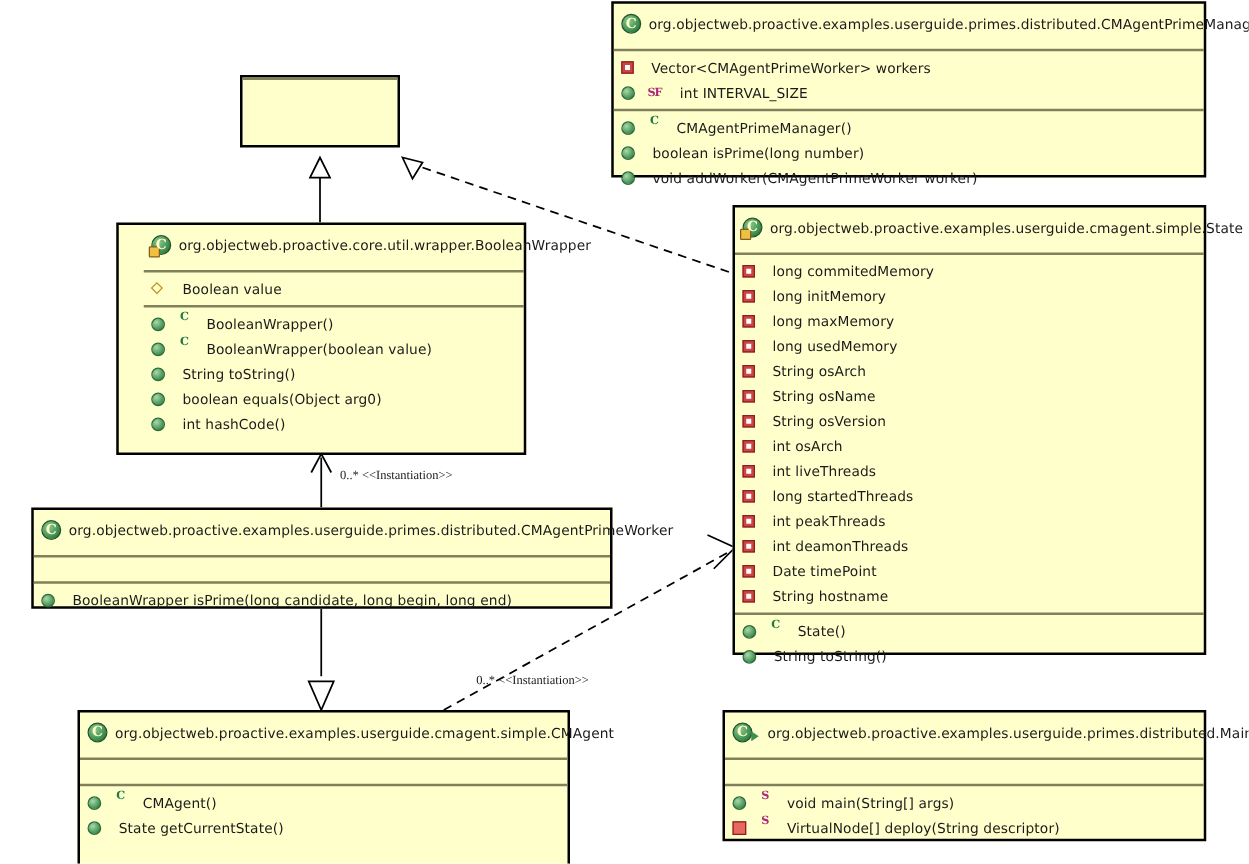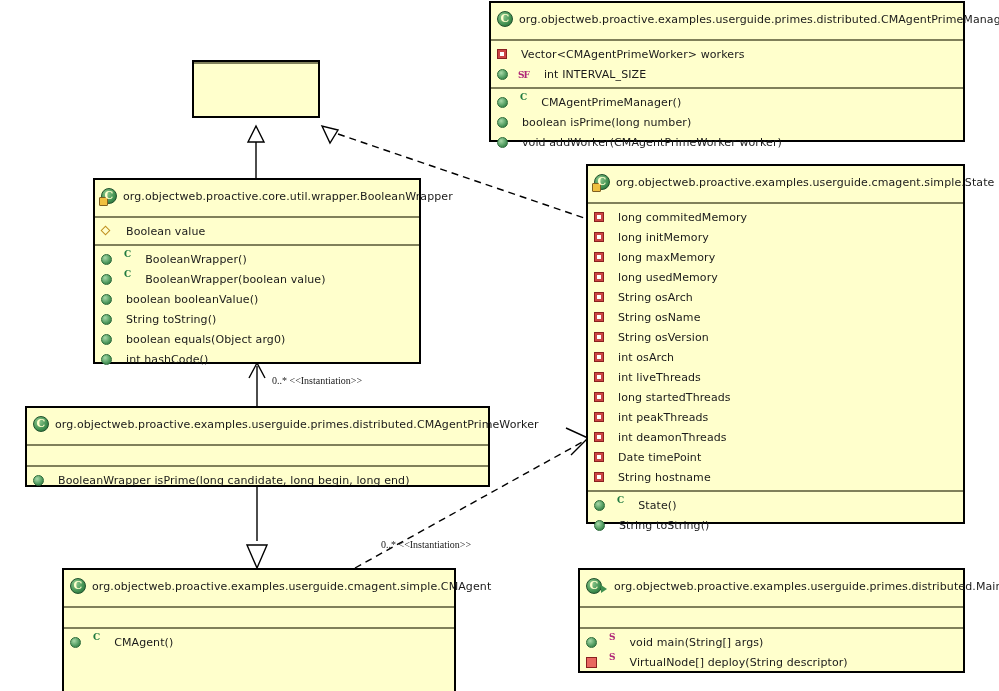--- a/index.html
+++ b/index.html
@@ -247,21 +247,21 @@
   </svg>
 
   <div class="edge-label" style="left:272px; top:375px;">0..* &lt;&lt;Instantiation&gt;&gt;</div>
   <div class="edge-label" style="left:381px; top:539px;">0..* &lt;&lt;Instantiation&gt;&gt;</div>
 
   <div class="uml-class" style="left:192px; top:60px; width:128px; height:58px;">
     <div class="uml-sep"></div>
     <div class="uml-compartment empty"></div>
   </div>
 
-  <div class="uml-class" style="left:93px; top:178px; width:328px; height:186px;">
+  <div class="uml-class" style="left:93px; top:178px; width:328px; height:186px;padding-left:20px;">
     <div class="uml-header">
       <div class="uml-header-row">
         <span class="ico ico-class">
           <span class="badge-warn"></span>
         </span>
         <span class="uml-title">org.objectweb.proactive.core.util.wrapper.BooleanWrapper</span>
       </div>
     </div>
     <div class="uml-sep"></div>
     <div class="uml-compartment">
@@ -274,24 +274,20 @@
     <div class="uml-compartment">
       <div class="uml-member">
         <span class="ico ico-public"></span>
         <span class="mod mod-c">C</span>
         <span class="uml-member-label">BooleanWrapper()</span>
       </div>
       <div class="uml-member">
         <span class="ico ico-public"></span>
         <span class="mod mod-c">C</span>
         <span class="uml-member-label">BooleanWrapper(boolean value)</span>
-      </div>
-      <div class="uml-member">
-        <span class="ico ico-public"></span>
-        <span class="uml-member-label">boolean booleanValue()</span>
       </div>
       <div class="uml-member">
         <span class="ico ico-public"></span>
         <span class="uml-member-label">String toString()</span>
       </div>
       <div class="uml-member">
         <span class="ico ico-public"></span>
         <span class="uml-member-label">boolean equals(Object arg0)</span>
       </div>
       <div class="uml-member">
@@ -450,20 +446,24 @@
     </div>
     <div class="uml-sep"></div>
     <div class="uml-compartment empty"></div>
     <div class="uml-sep"></div>
     <div class="uml-compartment">
       <div class="uml-member">
         <span class="ico ico-public"></span>
         <span class="mod mod-c">C</span>
         <span class="uml-member-label">CMAgent()</span>
       </div>
+      <div class="uml-member">
+        <span class="ico ico-public"></span>
+        <span class="uml-member-label">State getCurrentState()</span>
+      </div>
     </div>
   </div>
 
   <div class="uml-class" style="left:578px; top:568px; width:387px; height:105px;">
     <div class="uml-header">
       <div class="uml-header-row">
         <span class="ico ico-class">
           <span class="ico-run"></span>
         </span>
         <span class="uml-title" style="margin-left:6px;">org.objectweb.proactive.examples.userguide.primes.distributed.Main</span>

